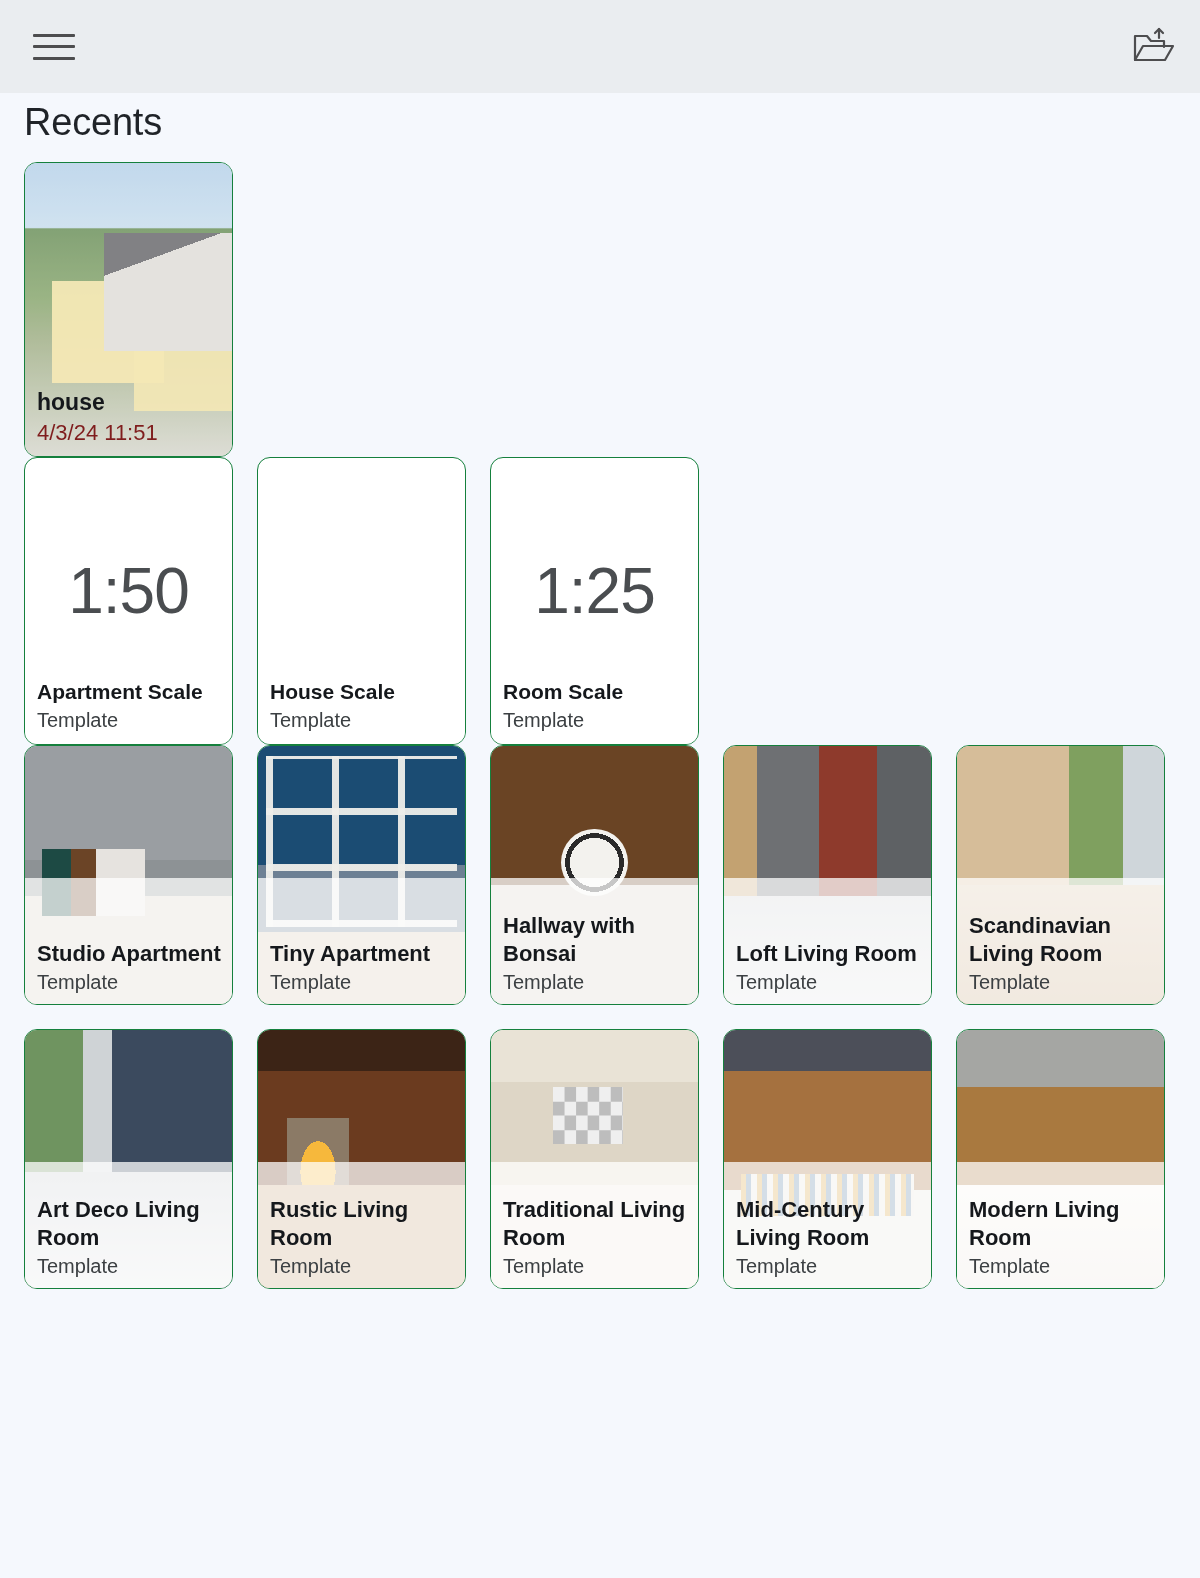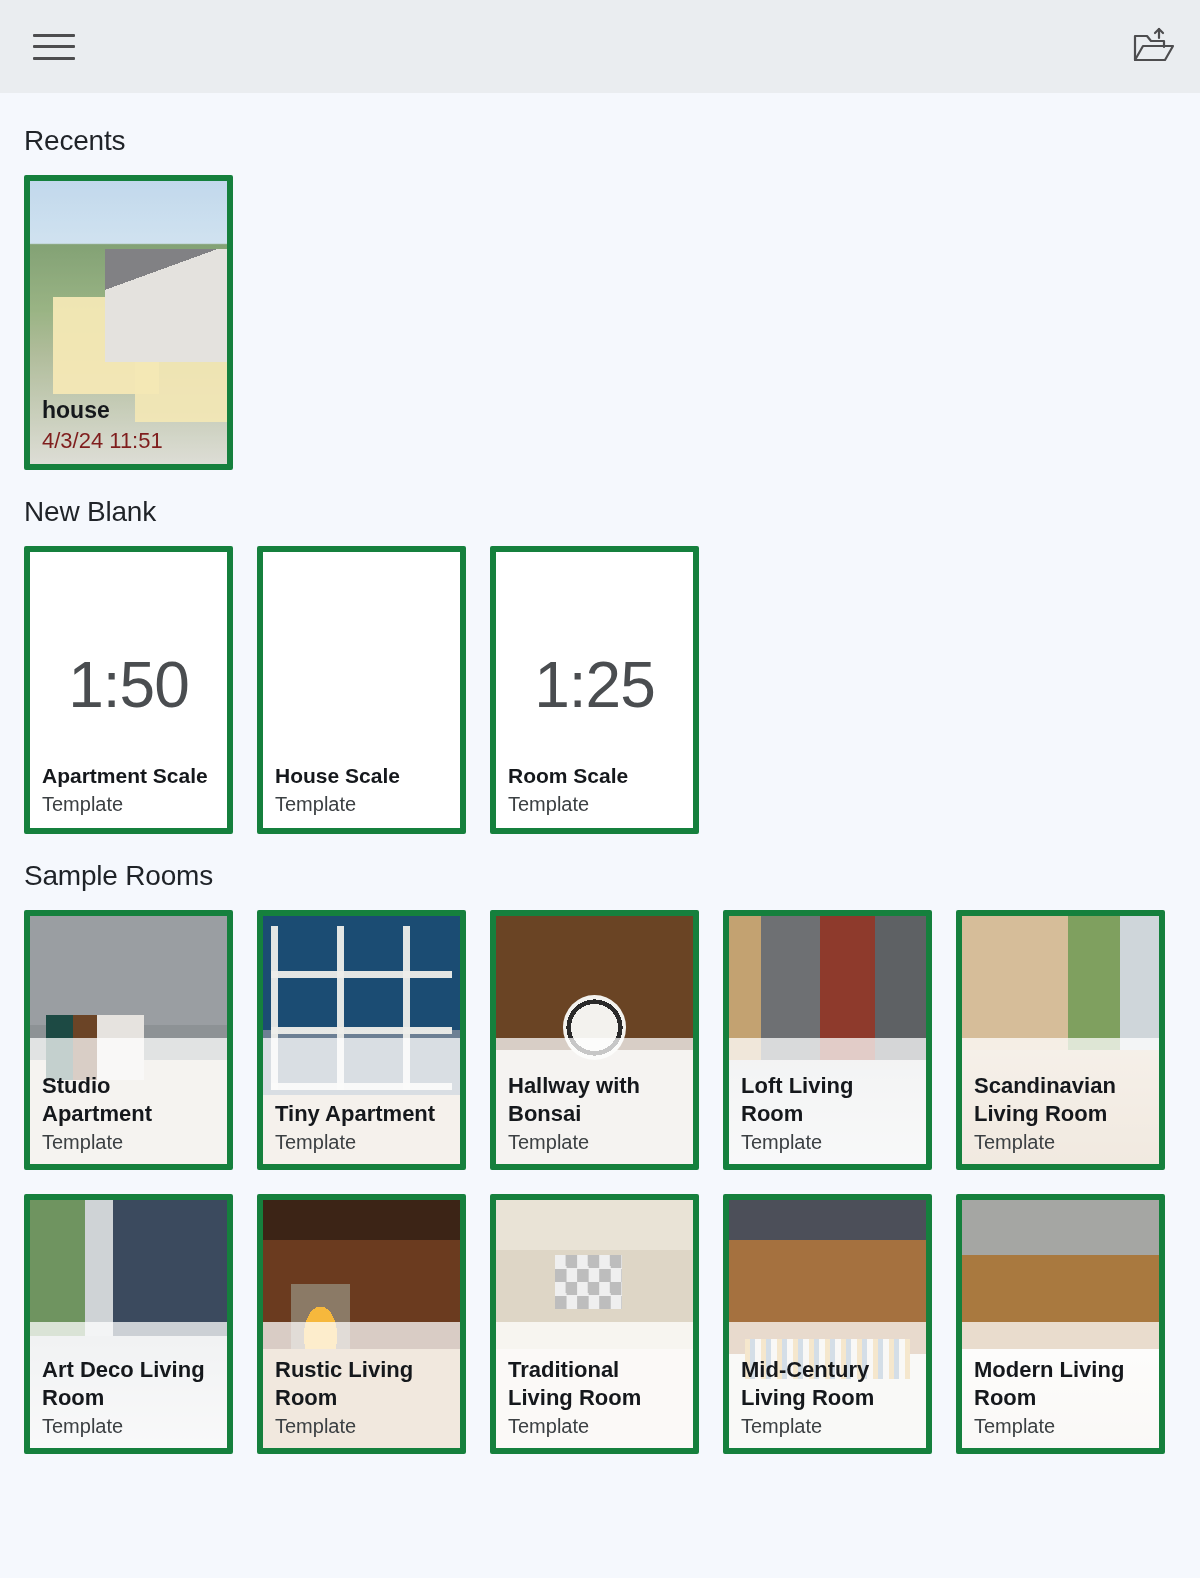--- a/index.html
+++ b/index.html
@@ -30,38 +30,38 @@
     display: block; height: 3px; width: 42px;
     background: #4d4d4f; border-radius: 1px;
   }
   .open-folder { width: 44px; height: 44px; cursor: pointer;
     display:flex; align-items:center; justify-content:center; }
 
   
   .page { padding: 0 24px; }
 
   .section-title {
-    font-size: 28px;
+    font-size: 38px;
     font-weight: 400;
     color: #1f2328;
     letter-spacing: -0.2px;
-    margin: 32px 0 18px 0;
+    margin: 8px 0 18px 0;
   }
   .section-title.tight { margin-top: 26px; }
 
   
   .row { display: flex; gap: 24px; }
 
   .card {
     position: relative;
     width: 209px;
     height: 288px;
-    border-radius: 2px;
+    border-radius: 13px;
     overflow: hidden;
-    border: 6px solid #15803d;
+    border: 1px solid #15803d;
     background: #ffffff;
     cursor: pointer;
     flex: 0 0 auto;
   }
   .card .thumb {
     position: absolute; inset: 0;
     background-size: cover; background-position: center;
   }
   .card .veil {
     position: absolute; left:0; right:0; bottom:0; height: 126px;
@@ -181,21 +181,20 @@
     <div class="card recent">
       <div class="thumb t-house"></div>
       <div class="wash"></div>
       <div class="labels">
         <div class="title">house</div>
         <div class="sub">4/3/24 11:51</div>
       </div>
     </div>
   </div>
 
-  <h2 class="section-title tight">New Blank</h2>
 
   <div class="row">
 
     <div class="card tpl">
       <div class="scale">1:50</div>
       <div class="veil"></div>
       <div class="labels">
         <div class="title">Apartment Scale</div>
         <div class="sub">Template</div>
       </div>
@@ -213,21 +212,20 @@
       <div class="scale">1:25</div>
       <div class="veil"></div>
       <div class="labels">
         <div class="title">Room Scale</div>
         <div class="sub">Template</div>
       </div>
     </div>
 
   </div>
 
-  <h2 class="section-title tight">Sample Rooms</h2>
 
   <div class="grid-rooms">
 
     <div class="card room">
       <div class="thumb t-studio"></div>
       <div class="veil"></div>
       <div class="labels">
         <div class="title">Studio Apartment</div>
         <div class="sub">Template</div>
       </div>

